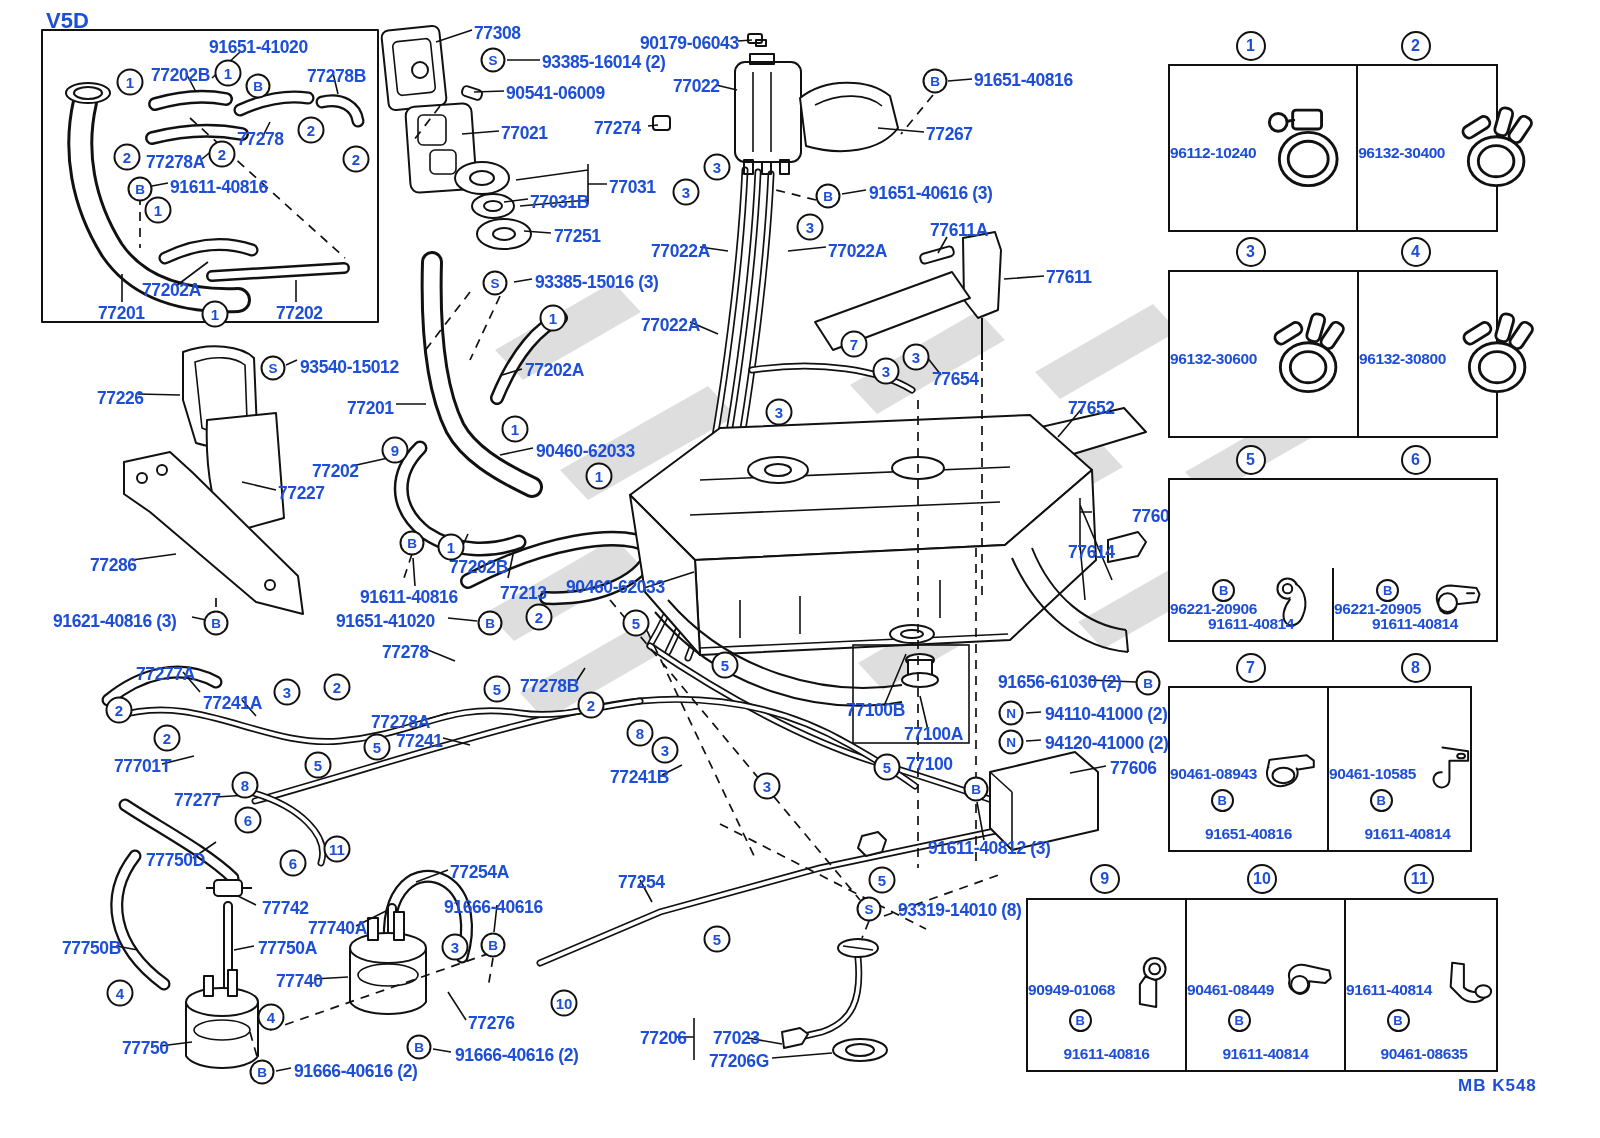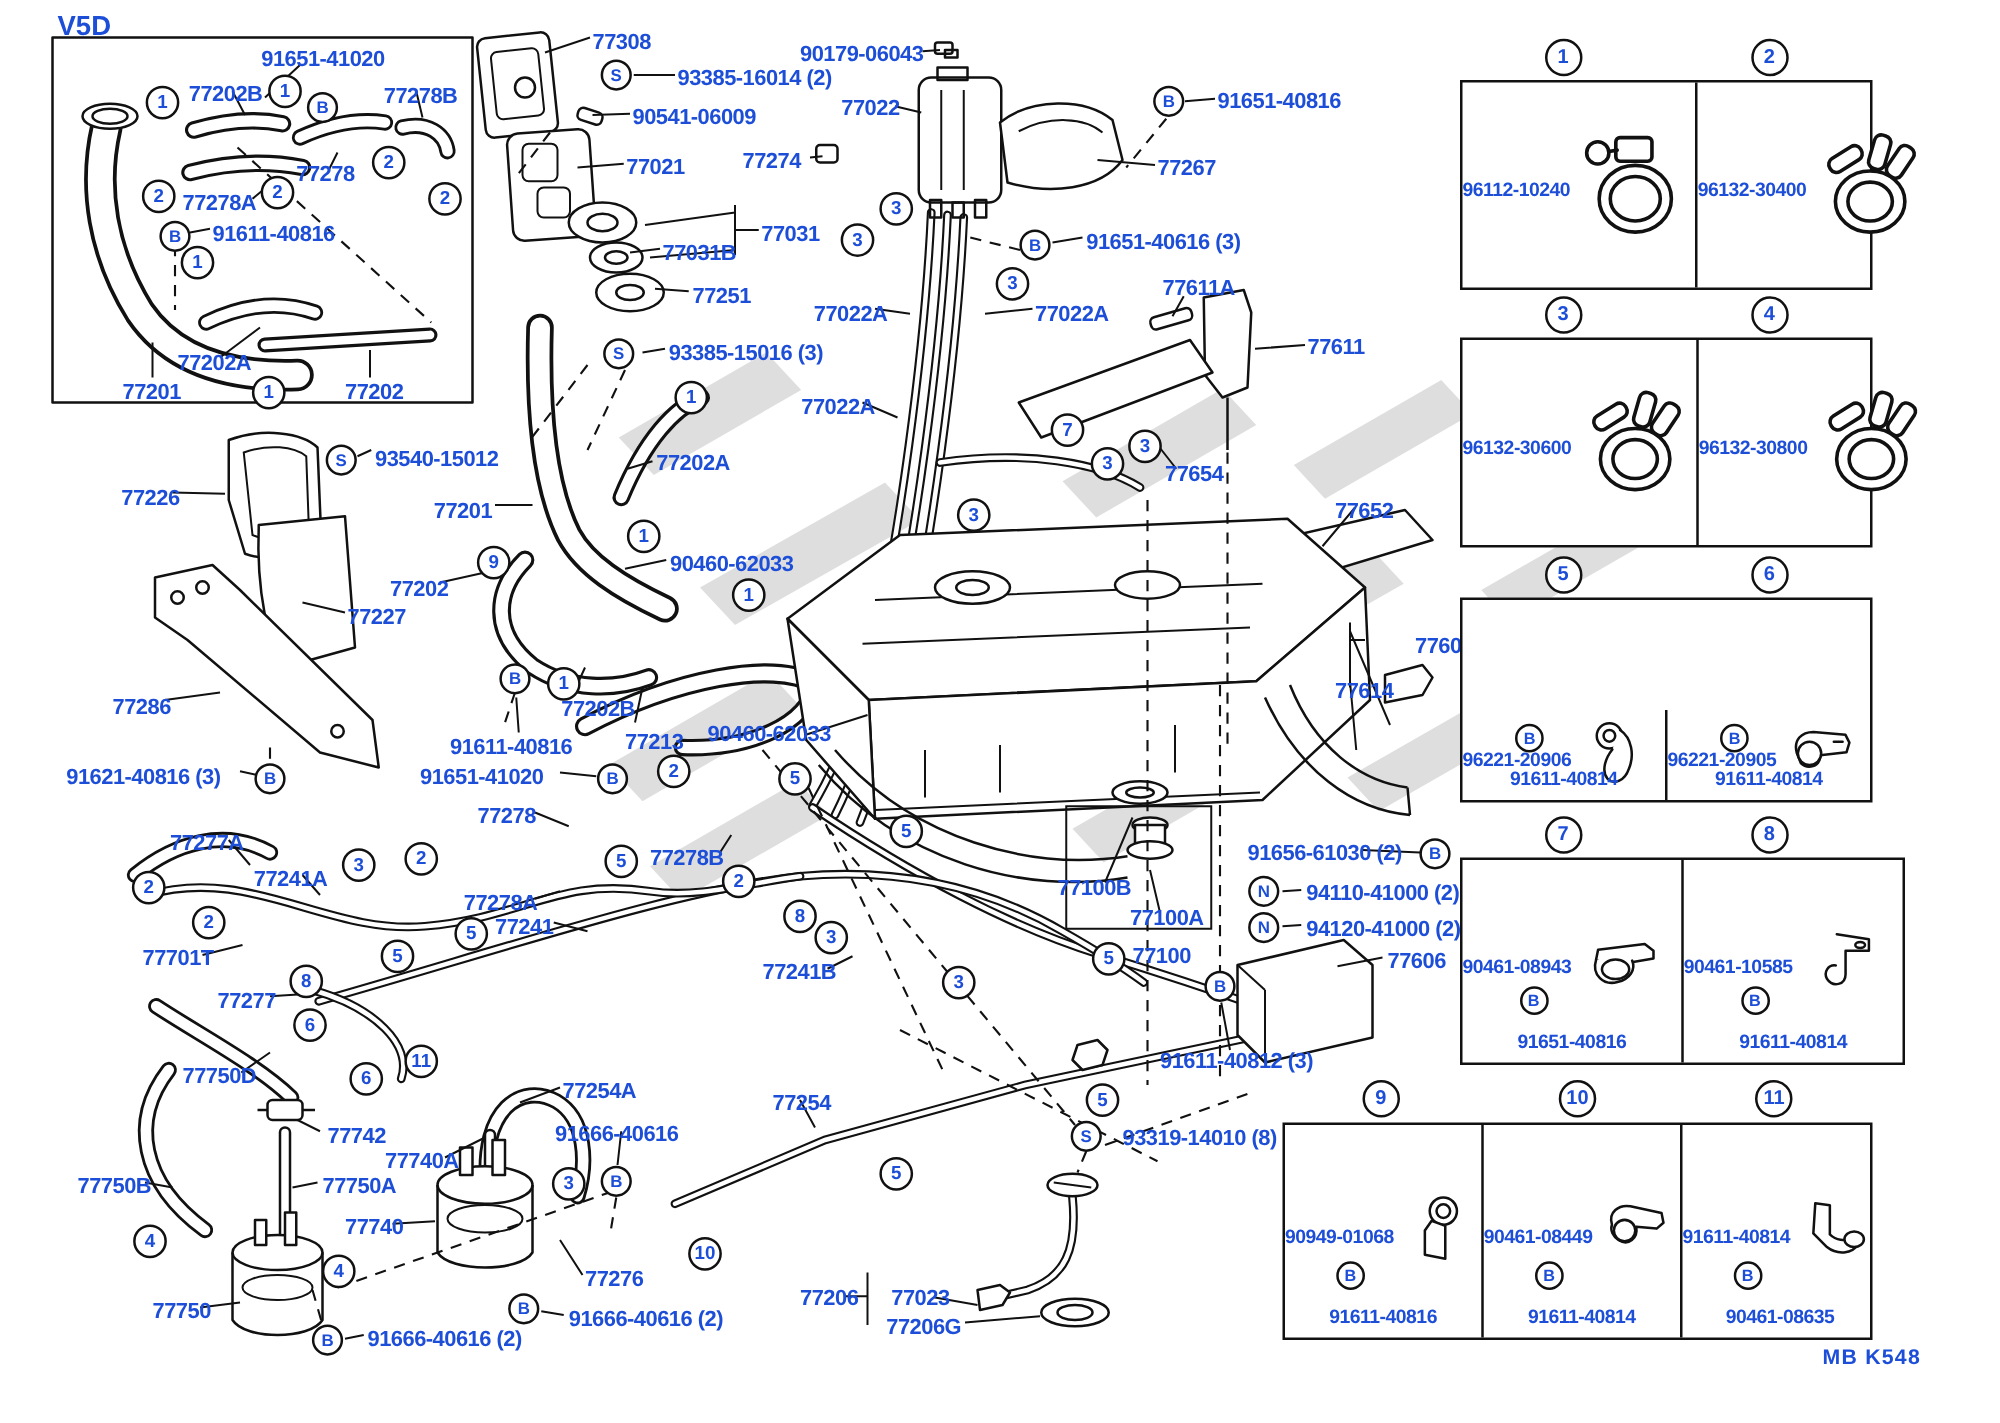--- a/index.html
+++ b/index.html
@@ -500,21 +500,21 @@
           <div class="part-top">96221-20905</div>
           <svg class="picon" viewBox="0 0 90 90" width="70" height="70">
             <use href="#ic-pclamp6"></use>
           </svg>
           <div class="bcirc">B</div>
           <div class="part-bottom">91611-40814</div>
         </div>
       </div>
       <div class="num-callout" style="left: 1250.5px; top: 668px;">7</div>
       <div class="num-callout" style="left: 1415.5px; top: 668px;">8</div>
-      <div class="tbox" style="left: 1168px; top: 686px; width: 356px; height: 166px;">
+      <div class="tbox" style="left: 1168px; top: 686px; width: 304px; height: 166px;">
         <div class="tcell">
           <div class="part-top">90461-08943</div>
           <svg class="picon" viewBox="0 0 90 90" width="70" height="70">
             <use href="#ic-loop7"></use>
           </svg>
           <div class="bcirc">B</div>
           <div class="part-bottom">91651-40816</div>
         </div>
         <div class="tcell">
           <div class="part-top">90461-10585</div>

